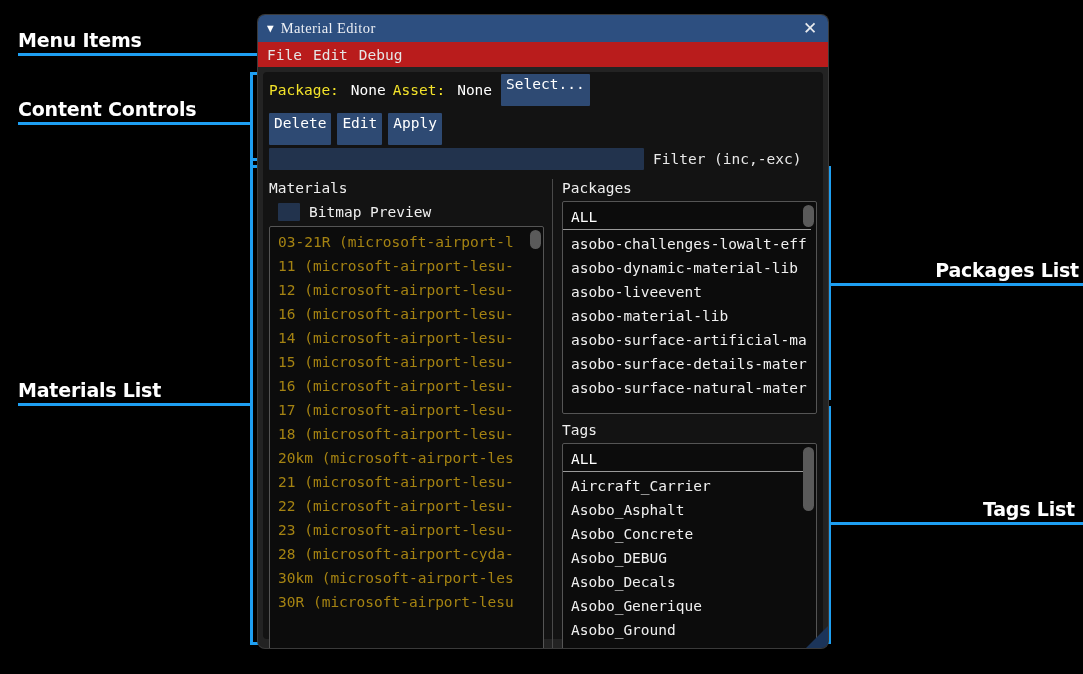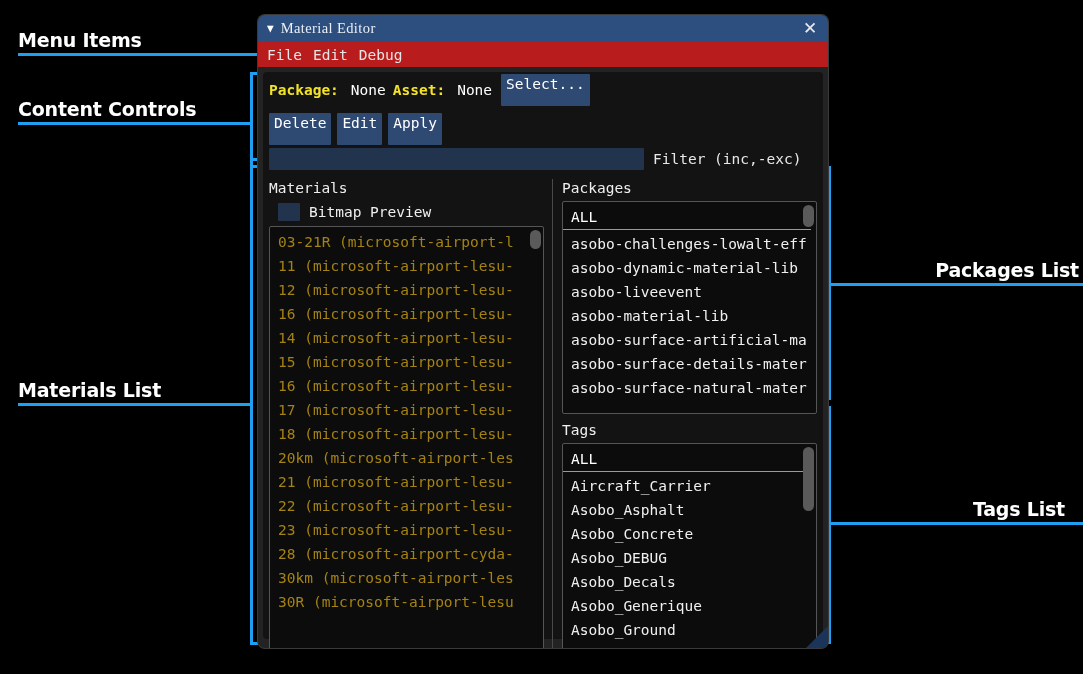--- a/index.html
+++ b/index.html
@@ -63,21 +63,21 @@
 
   #content{
     position:absolute;left:5px;top:57px;right:5px;bottom:9px;
     background:#131313;
     border-radius:4px;
     padding:5px 6px 6px 6px;
     box-sizing:border-box;
   }
 
   .row1{display:flex;align-items:center;height:26px;gap:0;font-size:14.5px;}
-  .lbl-yellow{color:#f2e22a;font-weight:bold;}
+  .lbl-yellow{color:#f2e22a;font-weight:normal;}
   .lbl-white{color:#ffffff;}
   .sp{display:inline-block;}
 
   .btn{
     background:#2e4a73;color:#ffffff;
     font-family:"DejaVu Sans Mono","Liberation Mono",monospace;
     font-size:14.5px;
     padding:2px 5px 13px 5px;
     border:none;border-radius:1px;
     line-height:17px;
@@ -164,21 +164,21 @@
 <div class="anno-line anno-v" style="left:250px;top:165px;height:480px;"></div>
 <div class="anno-line anno-h" style="left:250px;top:165px;width:14px;"></div>
 <div class="anno-line anno-h" style="left:250px;top:642px;width:14px;"></div>
 
 <div class="anno-label" style="right:4px;top:261px;">Packages List</div>
 <div class="anno-line anno-h" style="left:828px;top:283px;width:255px;"></div>
 <div class="anno-line anno-v" style="left:828px;top:166px;height:234px;"></div>
 <div class="anno-line anno-h" style="left:816px;top:166px;width:15px;"></div>
 <div class="anno-line anno-h" style="left:816px;top:397px;width:15px;"></div>
 
-<div class="anno-label" style="right:18px;top:500px;">Tags List</div>
+<div class="anno-label" style="right:8px;top:500px;">Tags List</div>
 <div class="anno-line anno-h" style="left:828px;top:522px;width:255px;"></div>
 <div class="anno-line anno-v" style="left:828px;top:406px;height:238px;"></div>
 <div class="anno-line anno-h" style="left:816px;top:406px;width:15px;"></div>
 <div class="anno-line anno-h" style="left:812px;top:641px;width:19px;"></div>
 
 <div id="window">
 
   <div id="titlebar">
     <span class="tri">▼</span>
     <span class="ttl">Material Editor</span>

